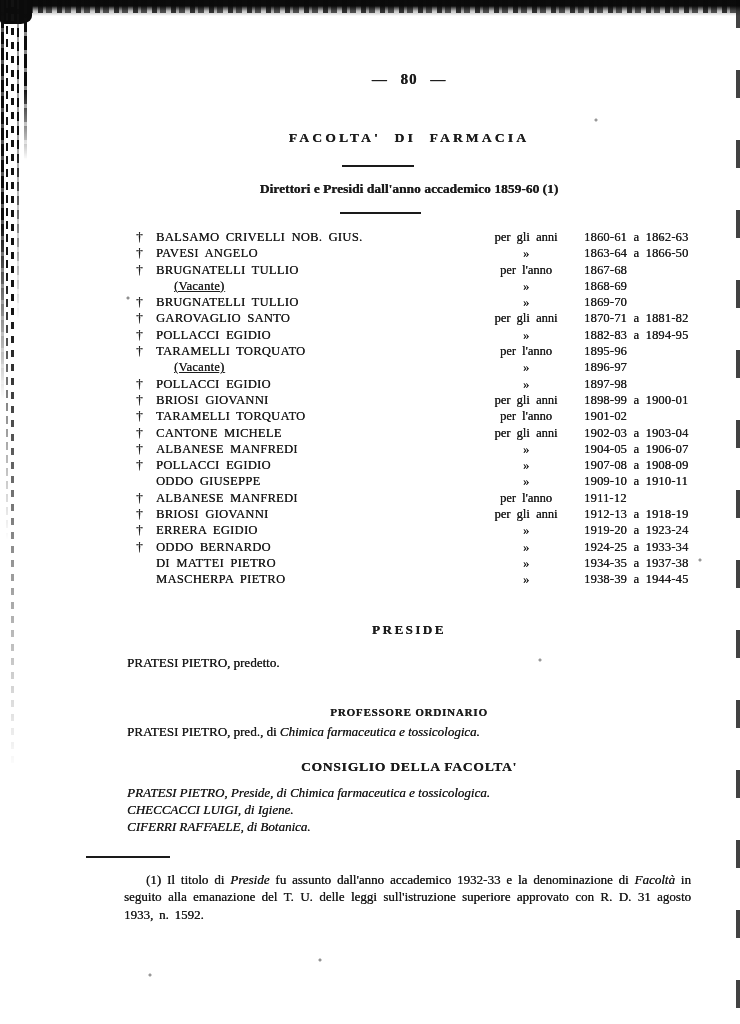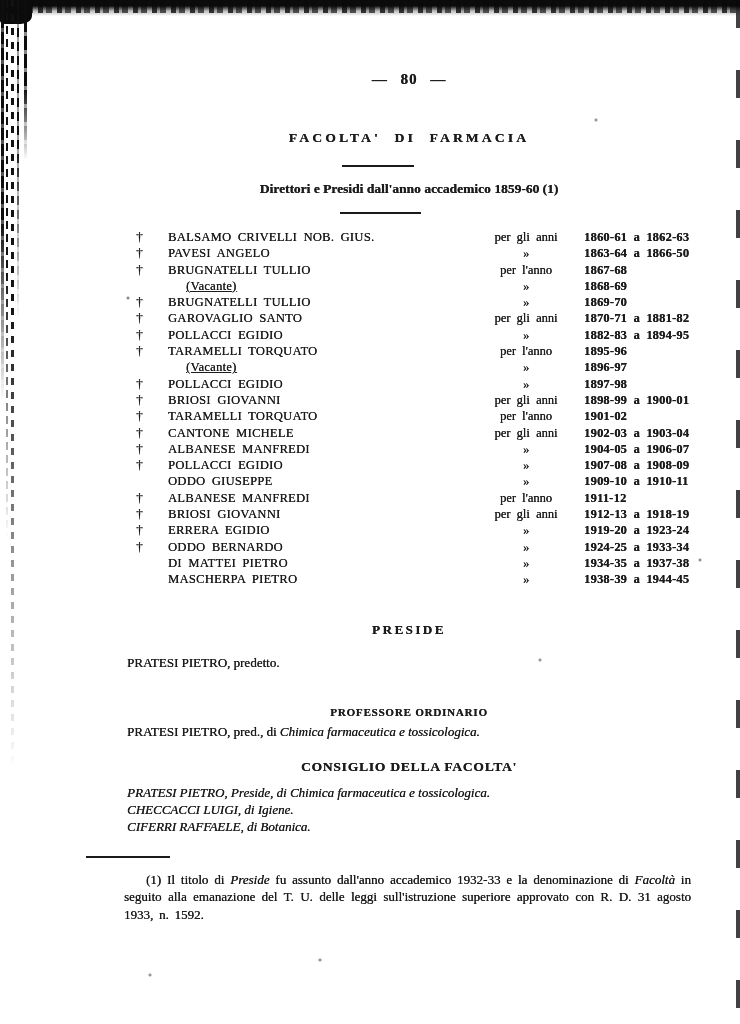--- a/index.html
+++ b/index.html
@@ -50,24 +50,24 @@
   #page-number{top:71px;left:0;width:740px;text-align:center;font-size:15px;font-weight:bold;letter-spacing:1px;word-spacing:8px;}
   #title{top:130px;left:0;width:740px;text-align:center;font-size:13.5px;font-weight:bold;letter-spacing:3.2px;word-spacing:7px;}
   .rule{background:#1a1a1a;height:2px;}
   #rule1{top:165px;left:342px;width:72px;}
   #subtitle{top:181px;left:0;width:740px;text-align:center;font-size:13.5px;font-weight:bold;}
   #rule2{top:212px;left:340px;width:81px;}
 
   #directors{top:230px;left:95px;width:610px;}
   .drow{position:relative;height:16.3px;font-size:12.5px;white-space:nowrap;}
   .drow .cross{position:absolute;left:2px;top:-1px;font-size:13.5px;}
-  .drow .name{position:absolute;left:22px;letter-spacing:.3px;word-spacing:3px;margin-left:12px;}
+  .drow .name{position:absolute;left:22px;letter-spacing:.3px;word-spacing:3px;}
   .drow.indent .name{left:40px;text-decoration:underline;}
   .drow .period{position:absolute;left:392px;transform:translateX(-50%);word-spacing:3px;}
-  .drow .years{position:absolute;left:450px;word-spacing:3px;letter-spacing:.2px;font-weight:bold;}
+  .drow .years{position:absolute;left:450px;word-spacing:3px;letter-spacing:.2px;}
 
   .heading{left:0;width:740px;text-align:center;font-weight:bold;}
   #preside-heading{top:622px;font-size:13px;letter-spacing:2.5px;}
   #preside-line{top:655px;left:88px;font-size:13px;}
   #prof-heading{top:694px;font-size:11px;letter-spacing:.8px;margin-top:12px;}
   #prof-line{top:724px;left:88px;font-size:13px;}
   #cons-heading{top:759px;font-size:13.5px;letter-spacing:.8px;}
   #cons-list{top:784px;left:88px;font-size:13px;line-height:17px;}
   .it{font-style:italic;}
   #footnote-rule{top:856px;left:86px;width:84px;}

